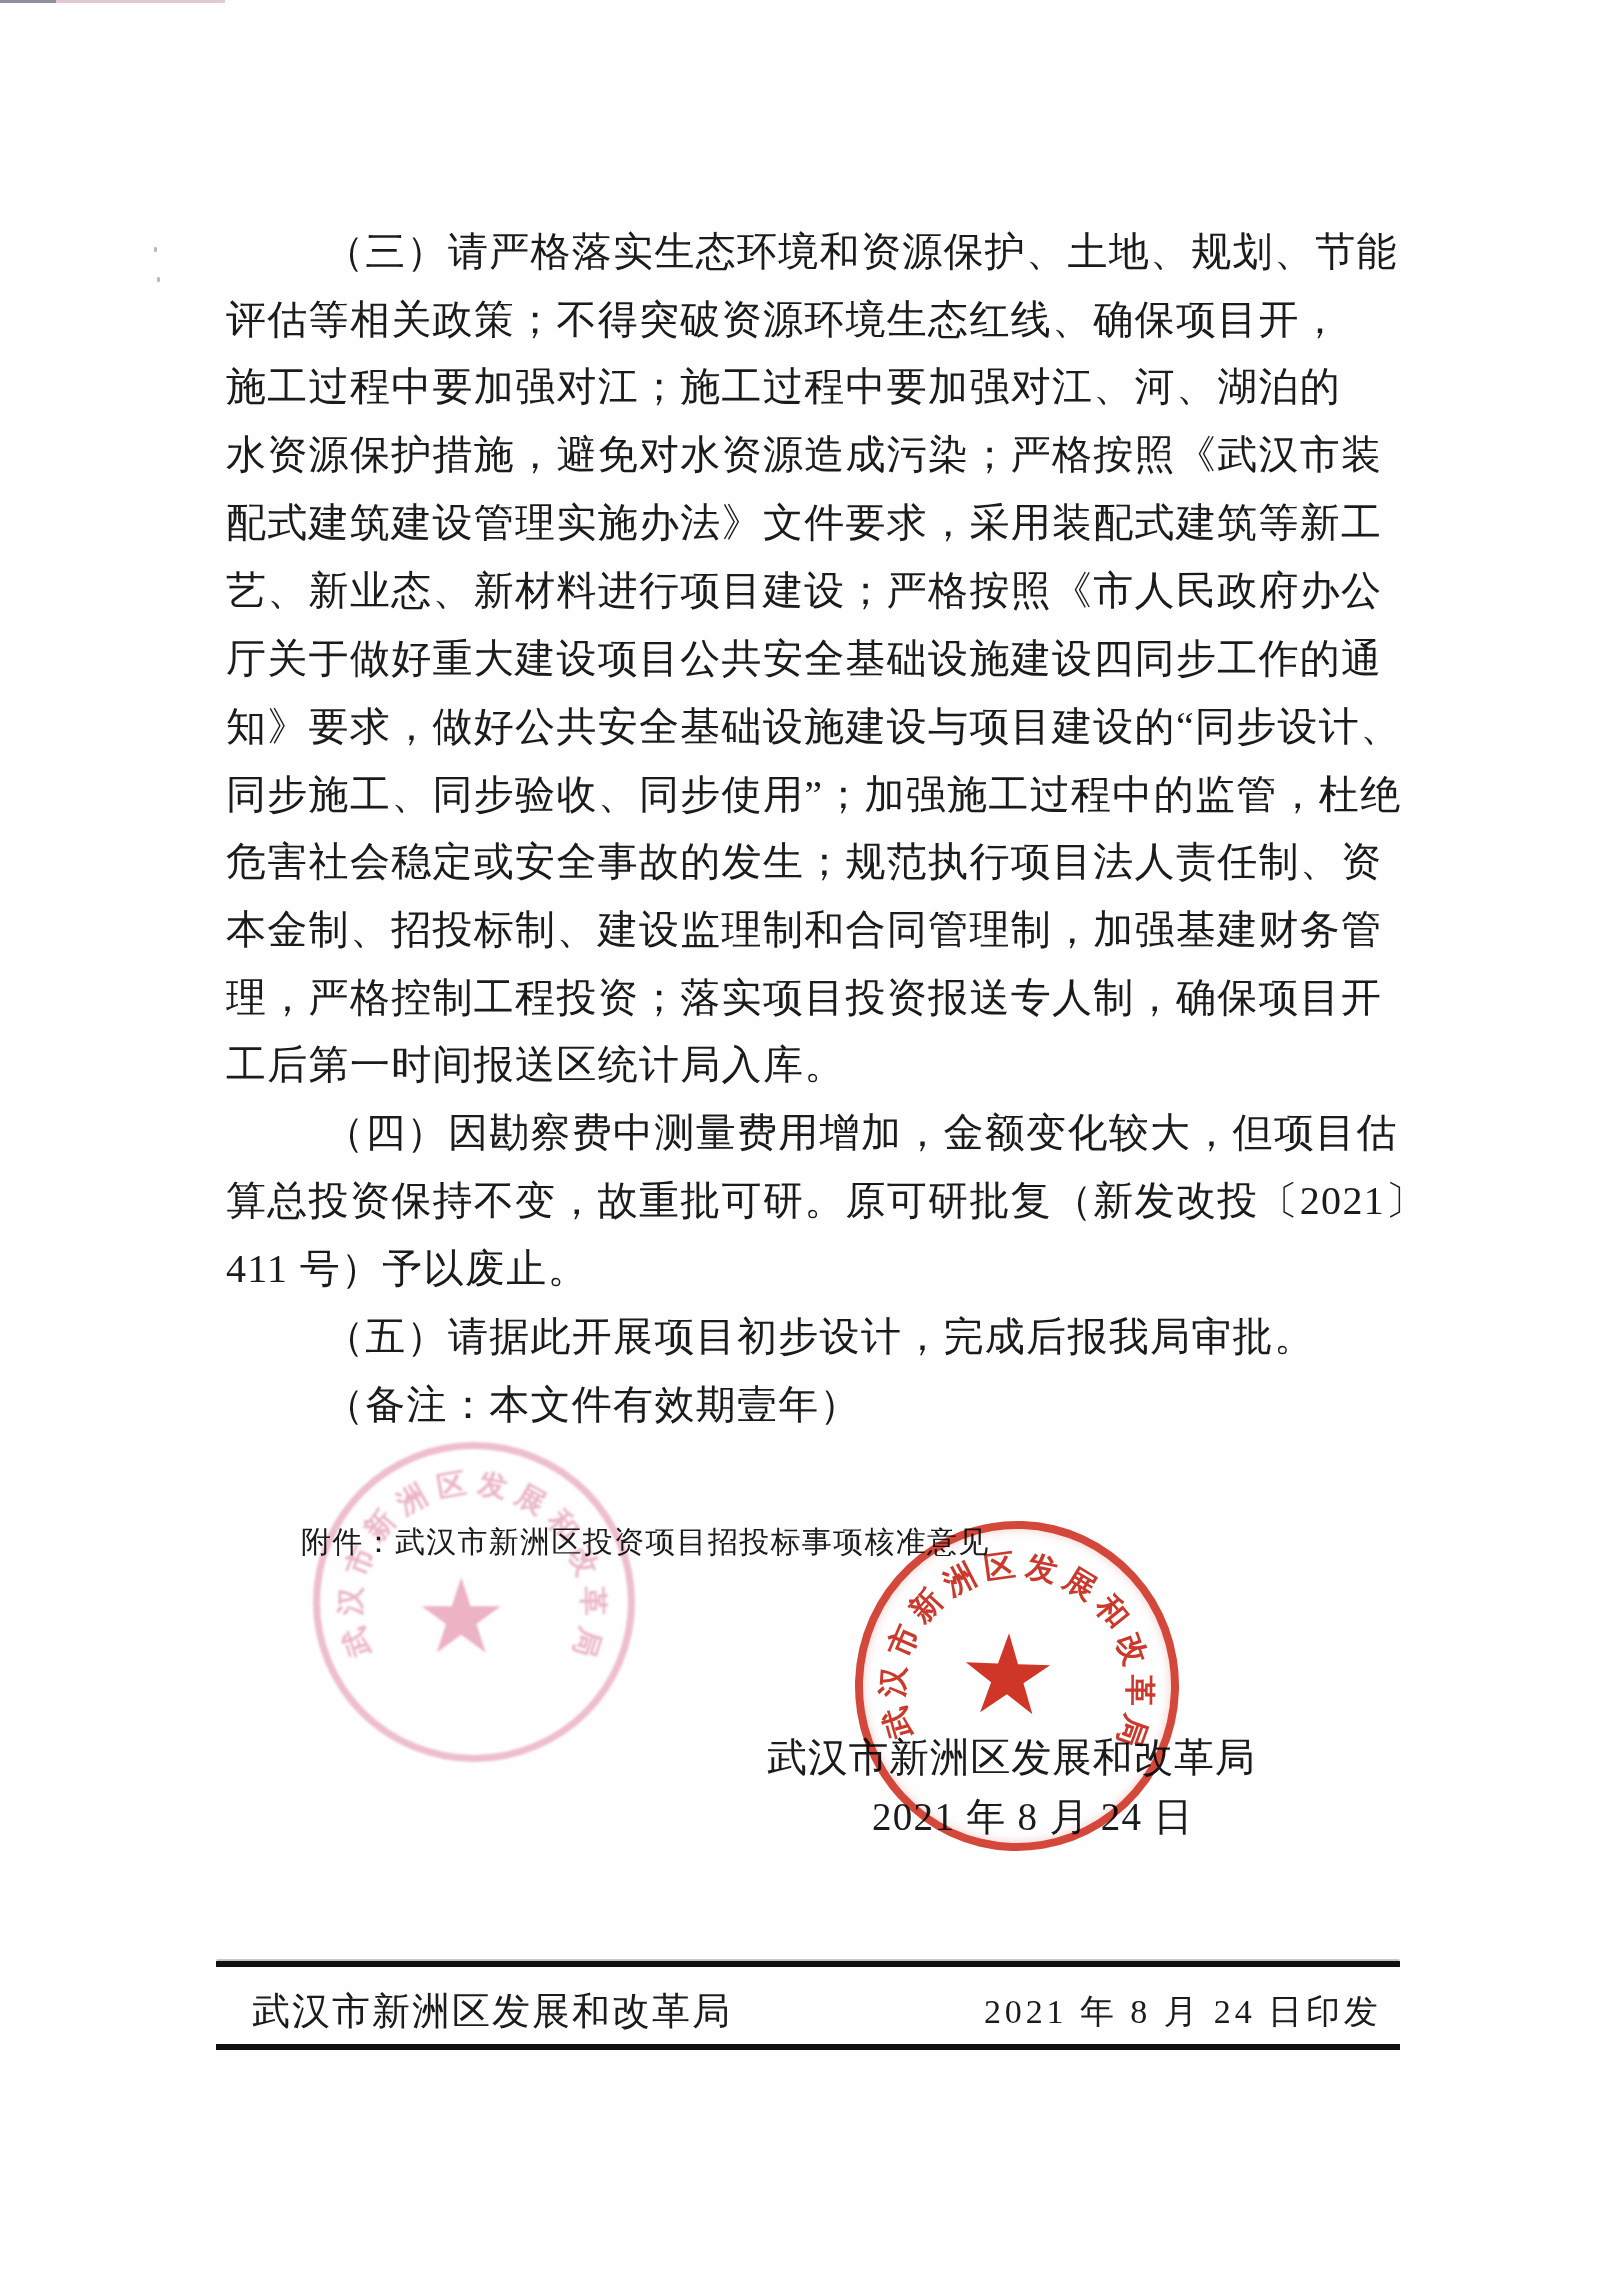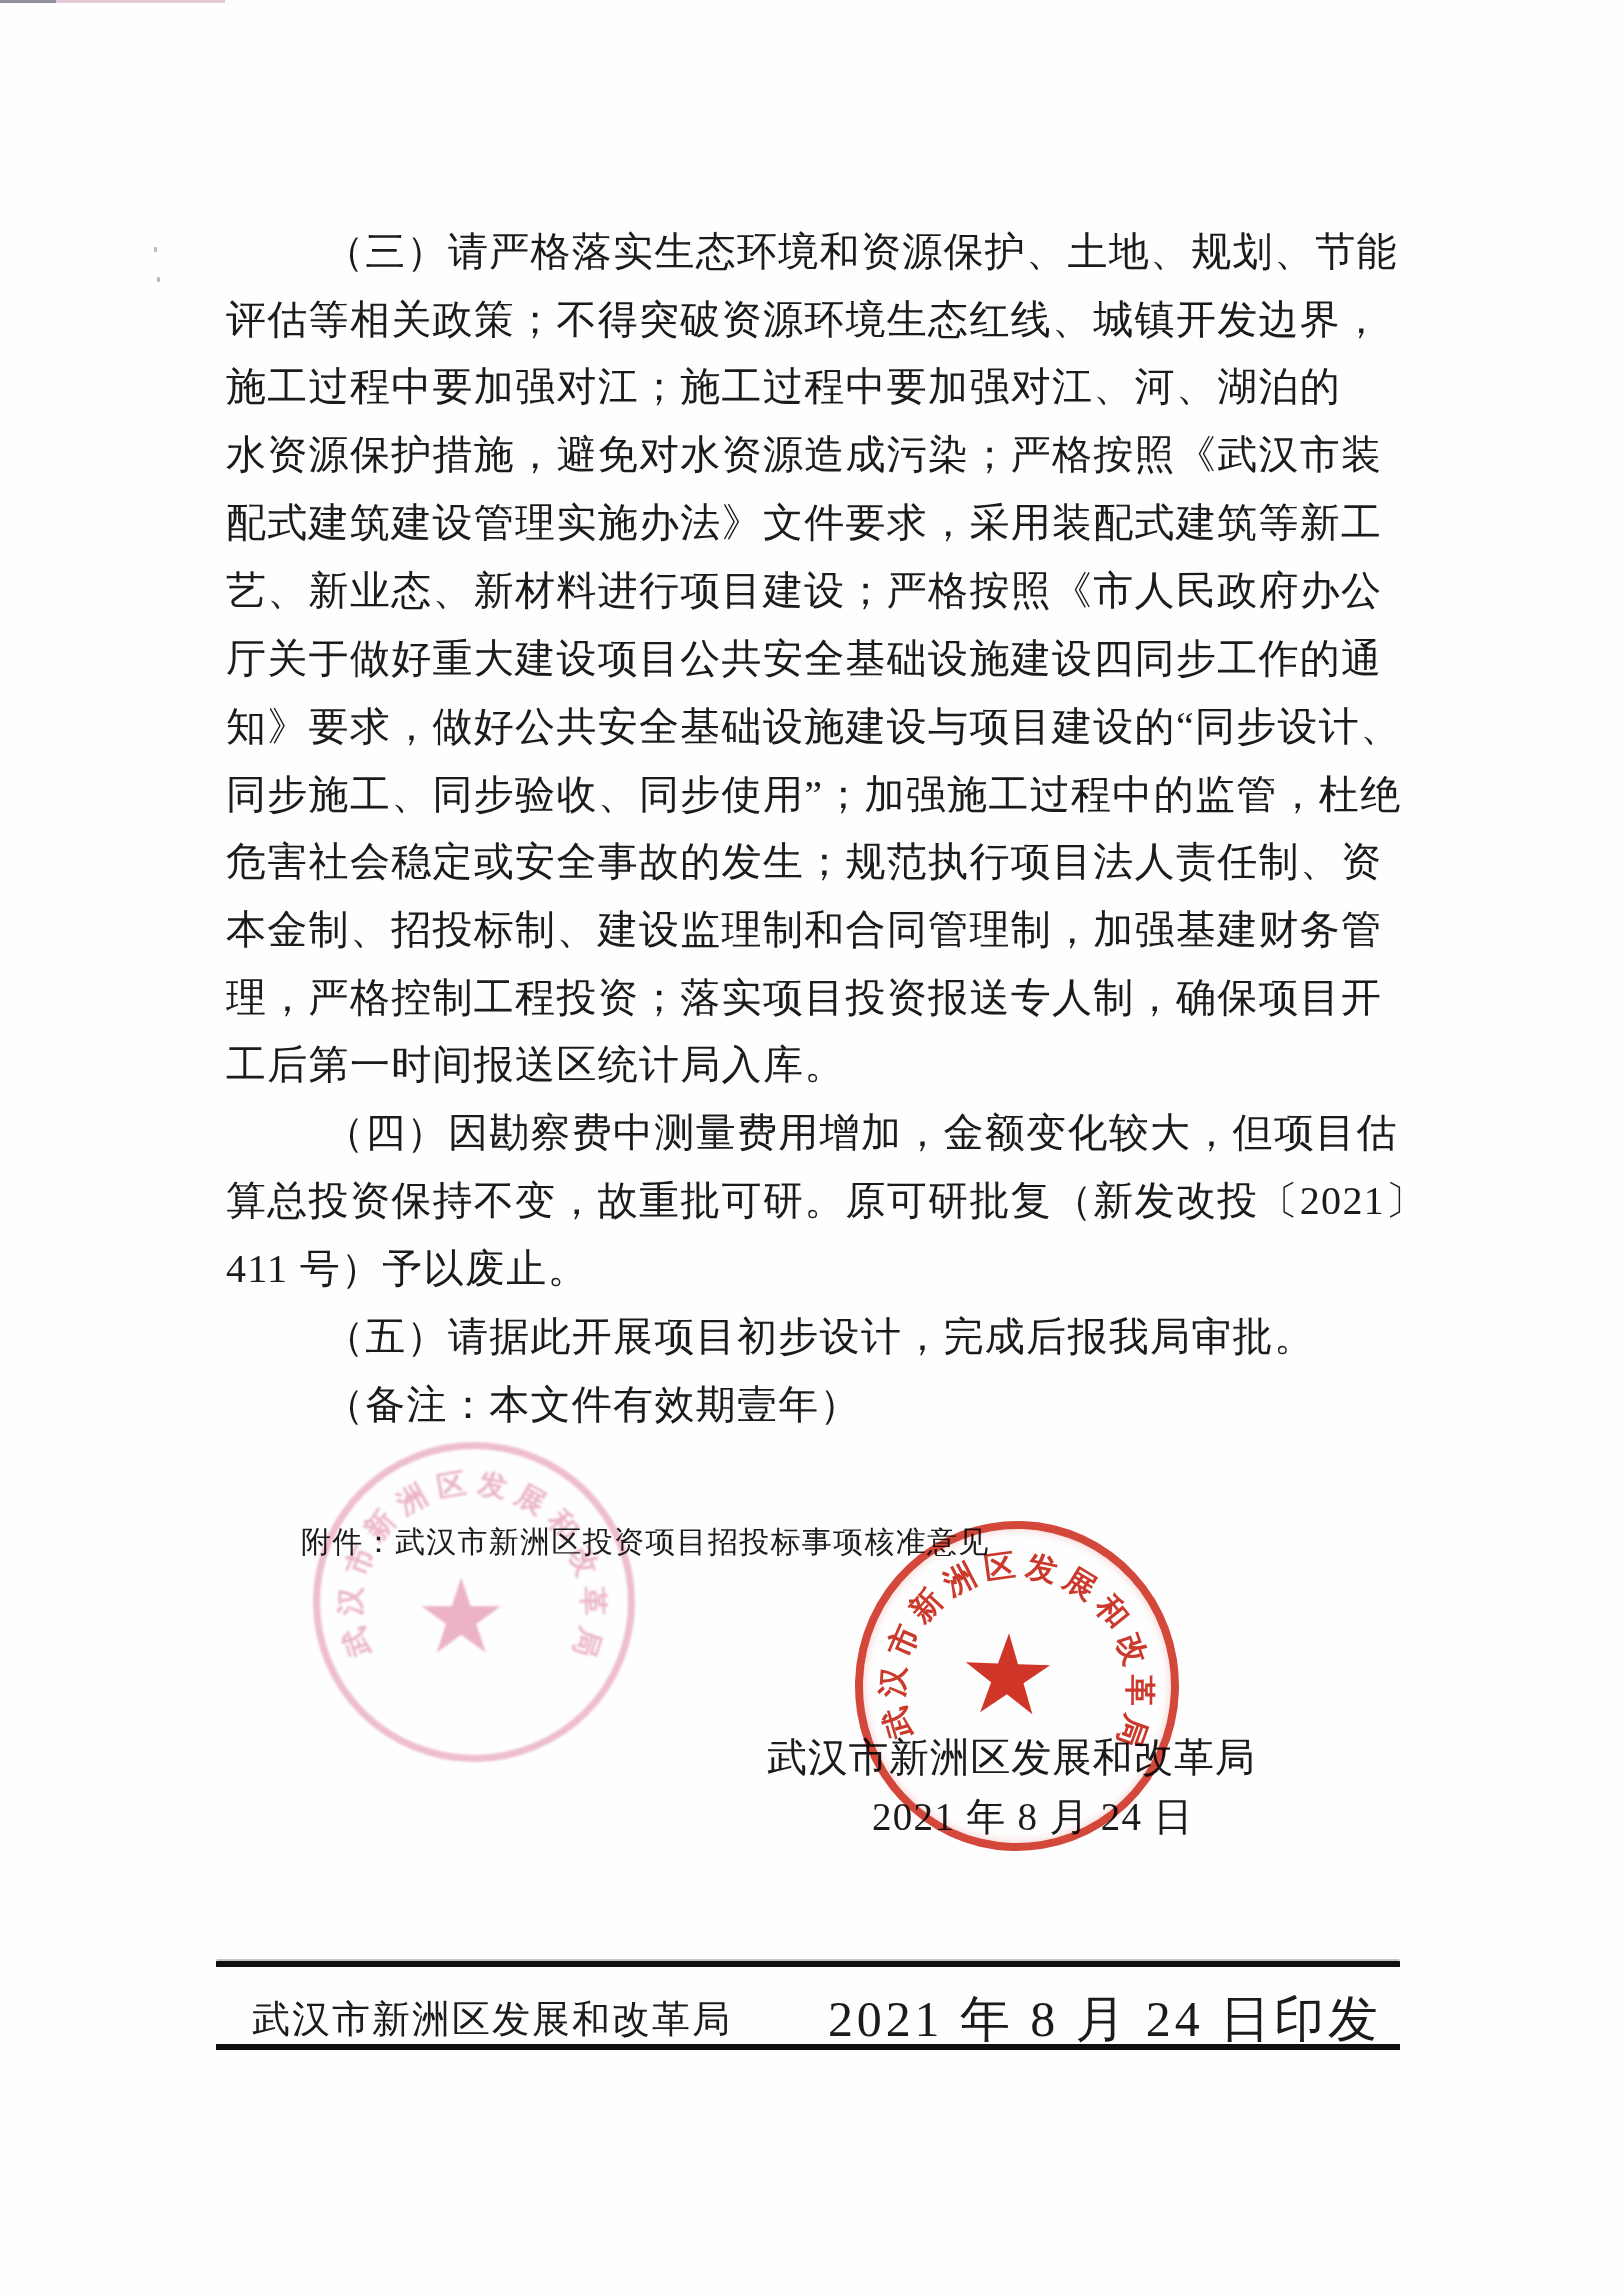--- a/index.html
+++ b/index.html
@@ -36,21 +36,21 @@
   
   .footer-rule{position:absolute;left:216px;width:1184px;height:5.9px;background:#101010;z-index:3;}
   .footer-rule.top{top:1961px;box-shadow:0 -2.6px 0 -0.7px rgba(16,16,16,.25);}
   .footer-rule.bottom{top:2044px;}
   .footer-row{
     position:absolute;left:216px;top:1986px;width:1184px;
     display:flex;justify-content:space-between;align-items:center;
     padding:0;box-sizing:border-box;z-index:3;
   }
   .footer-issuer{margin-left:36px;font-size:38px;letter-spacing:2px;white-space:nowrap;}
-  .footer-date{margin-right:18.3px;font-size:50px;letter-spacing:3.9px;white-space:nowrap;}
+  .footer-date{margin-right:18.3px;font-size:34px;letter-spacing:3.9px;white-space:nowrap;}
   
   .seal{
     position:absolute;border-radius:50%;box-sizing:border-box;
     mix-blend-mode:multiply;pointer-events:none;z-index:4;
   }
   .seal-red{
     left:855px;top:1521px;width:324px;height:330px;
     border:8.5px solid rgba(207,46,32,.88);
     box-shadow:inset 0 0 9.2px rgba(207,46,32,.25);
   }
@@ -75,21 +75,21 @@
 </head>
 <body>
 
 <div class="edge-gray"></div>
 <div class="edge-pink"></div>
 <div class="speck" style="left:154px;top:247px;"></div>
 <div class="speck" style="left:157px;top:277px;"></div>
 
 <div id="body-lines">
     <div class="body-line indent" style="top: 231px;">（三）请严格落实生态环境和资源保护、土地、规划、节能</div>
-    <div class="body-line" style="top: 299px;">评估等相关政策；不得突破资源环境生态红线、城镇开发边界，</div>
+    <div class="body-line" style="top: 299px;">评估等相关政策；不得突破资源环境生态红线、确保项目开，</div>
     <div class="body-line" style="top: 366px;">施工过程中要加强对江；施工过程中要加强对江、河、湖泊的</div>
     <div class="body-line" style="top: 434px;">水资源保护措施，避免对水资源造成污染；严格按照《武汉市装</div>
     <div class="body-line" style="top: 502px;">配式建筑建设管理实施办法》文件要求，采用装配式建筑等新工</div>
     <div class="body-line" style="top: 570px;">艺、新业态、新材料进行项目建设；严格按照《市人民政府办公</div>
     <div class="body-line" style="top: 638px;">厅关于做好重大建设项目公共安全基础设施建设四同步工作的通</div>
     <div class="body-line" style="top: 706px;">知》要求，做好公共安全基础设施建设与项目建设的“同步设计、</div>
     <div class="body-line" style="top: 774px;">同步施工、同步验收、同步使用”；加强施工过程中的监管，杜绝</div>
     <div class="body-line" style="top: 841px;">危害社会稳定或安全事故的发生；规范执行项目法人责任制、资</div>
     <div class="body-line" style="top: 909px;">本金制、招投标制、建设监理制和合同管理制，加强基建财务管</div>
     <div class="body-line" style="top: 977px;">理，严格控制工程投资；落实项目投资报送专人制，确保项目开</div>

